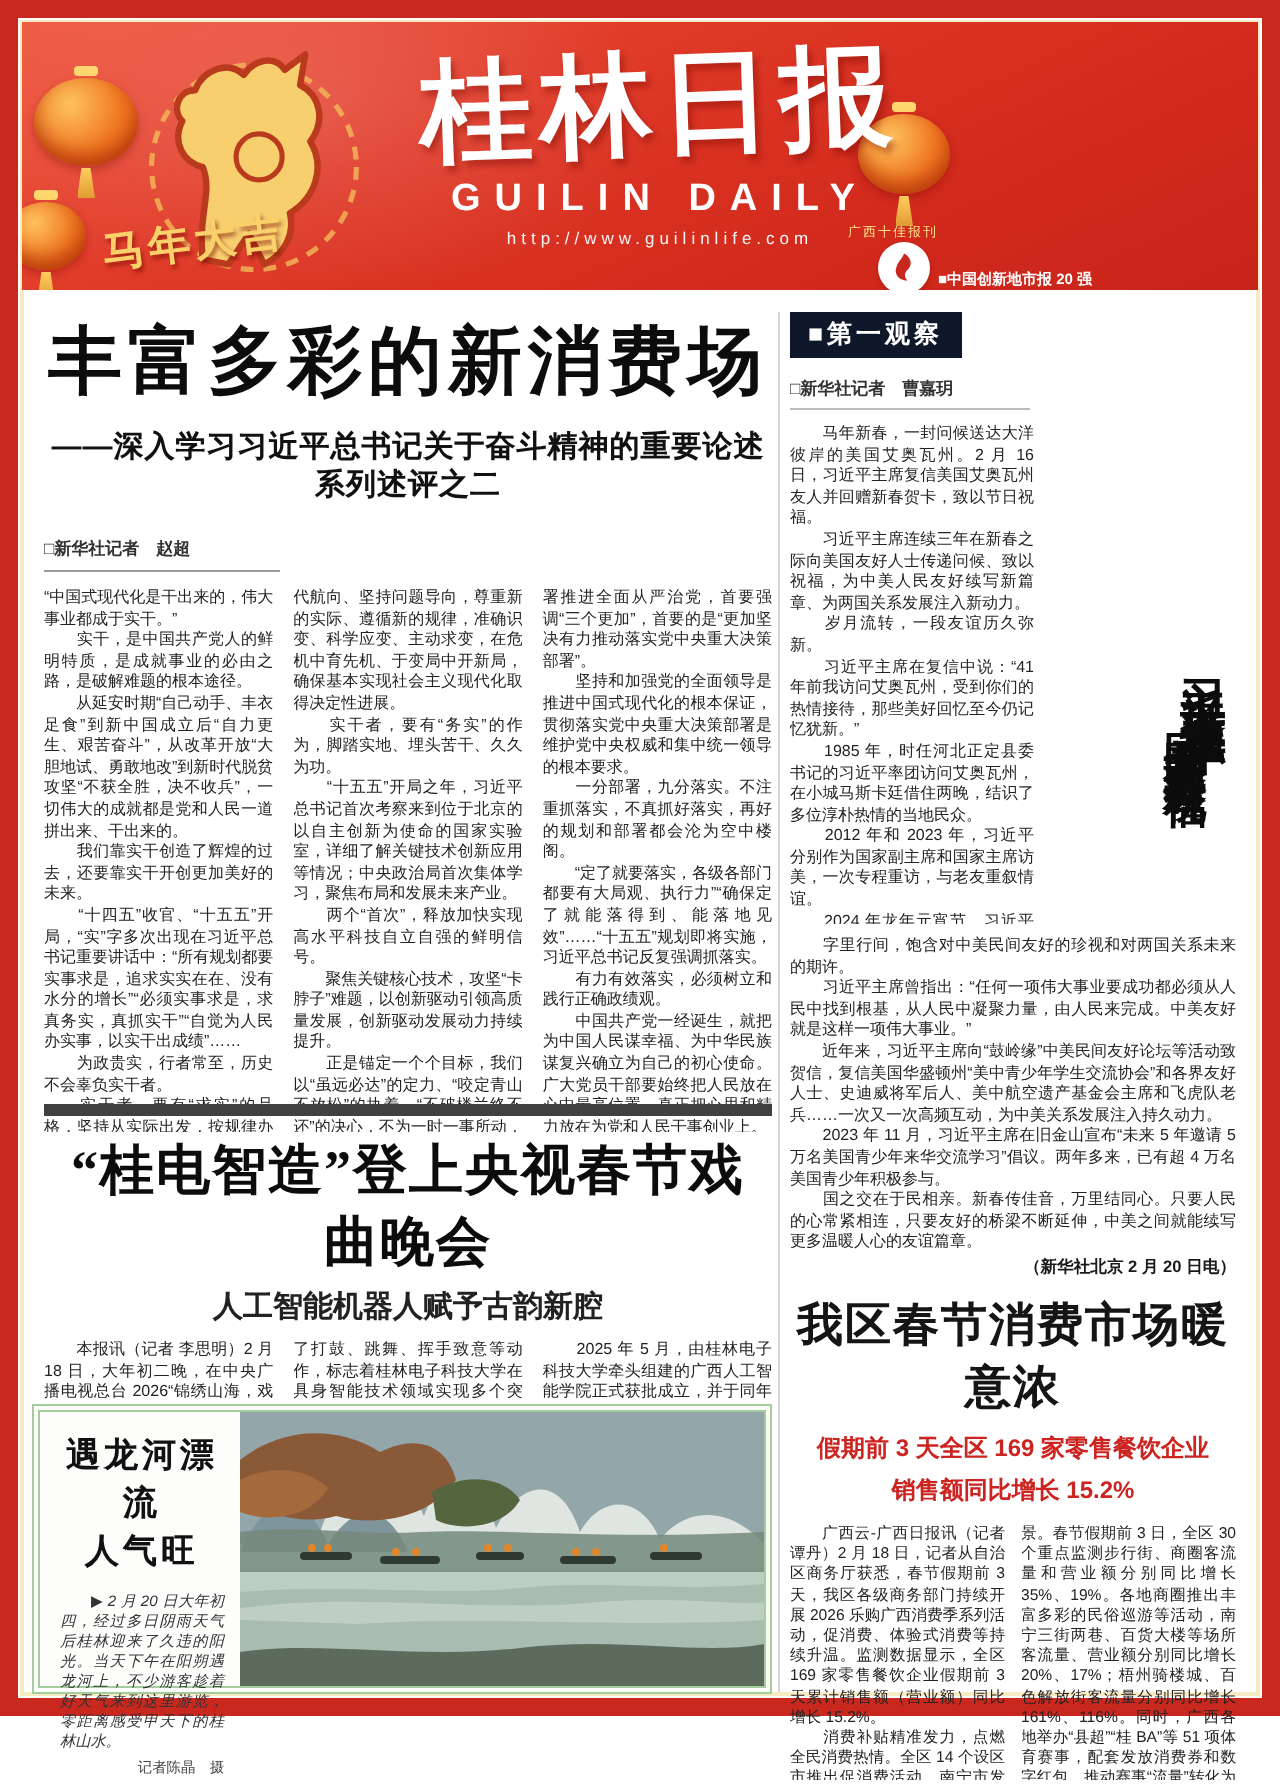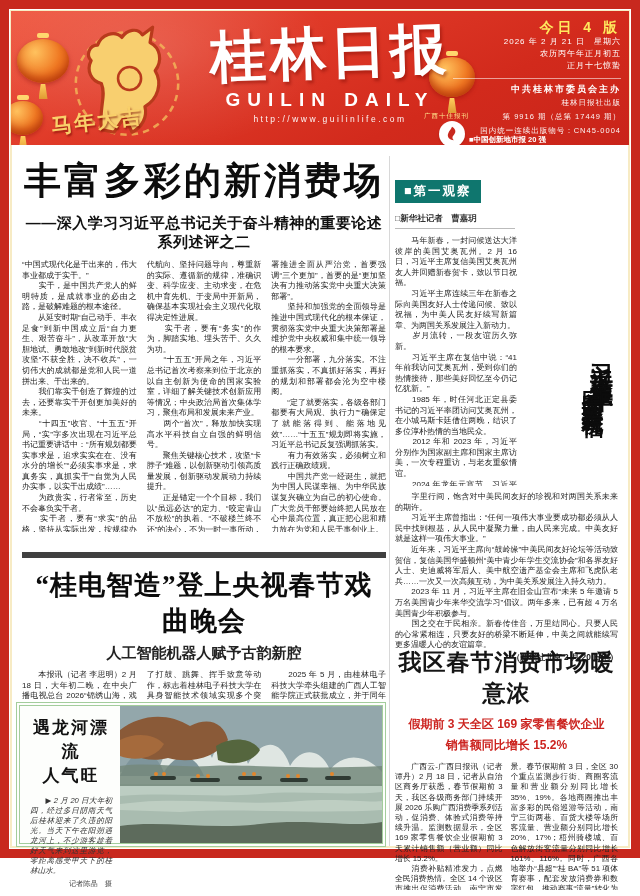--- a/index.html
+++ b/index.html
@@ -50,22 +50,22 @@
   .vdivider{position:absolute;left:389px;top:156px;width:1px;height:690px;background:#d8d8d8;}
   
   .lead{position:absolute;left:22px;top:156px;width:364px;}
   .lead h1{margin:0;font-size:37px;font-weight:900;text-align:center;letter-spacing:3px;color:#0c0c0c;}
   .lead .sub{margin-top:8px;font-size:15px;font-weight:900;text-align:center;letter-spacing:0.5px;color:#111;}
   .lead .byrow{margin-top:12px;width:118px;padding-bottom:3px;border-bottom:1px solid #9a9a9a;}
   .lead .cols{display:flex;gap:10px;margin-top:8px;}
   .lead .col{flex:1;height:272px;}
   
   .observer{position:absolute;left:395px;top:156px;width:223px;}
-  .obs-tag{display:inline-block;background:#0f766e;color:#fff;font-size:12.5px;font-weight:900;
-    letter-spacing:2px;padding:3px 9px;margin-top:24px;}
+  .obs-tag{display:inline-block;background:#0f172a;color:#fff;font-size:12.5px;font-weight:900;
+    letter-spacing:2px;padding:3px 9px;}
   .obs-byline{margin-top:10px;padding-bottom:3px;border-bottom:1px solid #bbb;width:120px;}
   .obs-top{display:flex;margin-top:7px;}
   .obs-col{width:122px;height:250px;}
   .obs-headline{flex:1;display:flex;justify-content:center;writing-mode:vertical-rl;
     font-weight:900;color:#0c0c0c;padding-left:2px;}
   .vline1{font-size:23px;letter-spacing:3px;margin-top:24px;}
   .vline2{font-size:21.5px;letter-spacing:2.5px;margin-right:11px;}
   .obs-bottom{margin-top:6px;height:158px;}
   .obs-dateline{margin-top:2px;text-align:right;font-size:8.3px;font-weight:bold;}
   
@@ -128,50 +128,41 @@
     </svg>
   </div>
   <div class="horse-banner">马年大吉</div>
 
   <div class="masthead">
     <div class="cn">桂林日报</div>
     <div class="en">GUILIN DAILY</div>
     <div class="url">http://www.guilinlife.com</div>
   </div>
 
-  <div class="dateblock">
-    <div class="edition">今日 4 版</div>
-    <div class="dline">2026 年 2 月 21 日　星期六</div>
-    <div class="dline">农历丙午年正月初五</div>
-    <div class="dline">正月十七惊蛰</div>
-    <div class="org">中共桂林市委员会主办</div>
-    <div class="pub">桂林日报社出版</div>
-    <div class="pub">第 9916 期（总第 17449 期）</div>
-    <div class="pub">国内统一连续出版物号：CN45-0004</div>
-  </div>
 
   <div class="badge-label">广西十佳报刊</div>
   <div class="badge">
     <svg viewBox="0 0 20 20">
         <path d="M10 2 C14 4 15 8 12 11 C10 13 10 15 12 17 C7 17 4 13 6 9 C7 6 9 5 10 2 Z" fill="#c8281e"></path>
       </svg>
   </div>
   <div class="honors">
     <div>■中国创新地市报 20 强</div>
     <div>■中国报业融合发展创新单位</div>
     <div>■中国报刊广告改革创新</div>
 
   </div>
 </div>
 
 <div class="vdivider"></div>
 
 <div class="lead">
   <h1>丰富多彩的新消费场</h1>
   <div class="sub">——深入学习习近平总书记关于奋斗精神的重要论述系列述评之二</div>
+  <div class="byrow"><span class="byline">□新华社记者　赵超</span></div>
   <div class="cols">
     <div class="col bodytext">“中国式现代化是干出来的，伟大事业都成于实干。”
 　　实干，是中国共产党人的鲜明特质，是成就事业的必由之路，是破解难题的根本途径。
 　　从延安时期“自己动手、丰衣足食”到新中国成立后“自力更生、艰苦奋斗”，从改革开放“大胆地试、勇敢地改”到新时代脱贫攻坚“不获全胜，决不收兵”，一切伟大的成就都是党和人民一道拼出来、干出来的。
 　　我们靠实干创造了辉煌的过去，还要靠实干开创更加美好的未来。
 　　“十四五”收官、“十五五”开局，“实”字多次出现在习近平总书记重要讲话中：“所有规划都要实事求是，追求实实在在、没有水分的增长”“必须实事求是，求真务实，真抓实干”“自觉为人民办实事，以实干出成绩”……
 　　为政贵实，行者常至，历史不会辜负实干者。
 　　实干者，要有“求实”的品格，坚持从实际出发，按规律办事。
 　　去年底中央经济工作会议上，习近平总书记</div>
     <div class="col bodytext">代航向、坚持问题导向，尊重新的实际、遵循新的规律，准确识变、科学应变、主动求变，在危机中育先机、于变局中开新局，确保基本实现社会主义现代化取得决定性进展。

